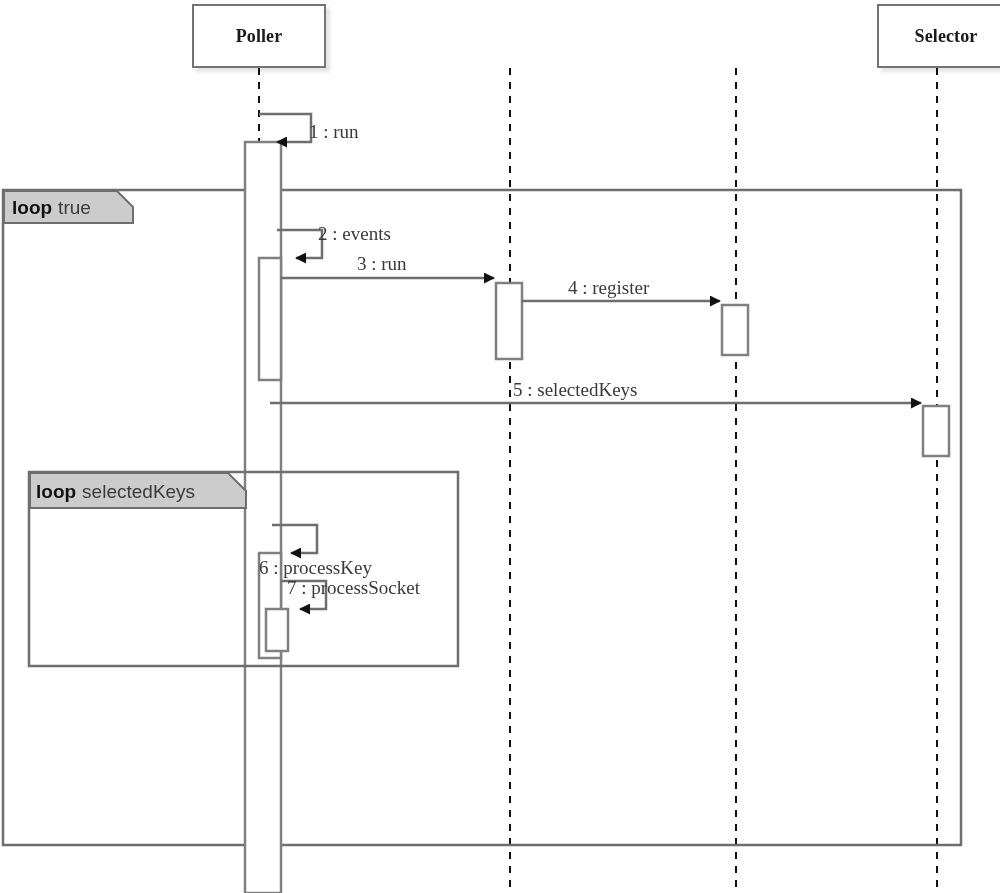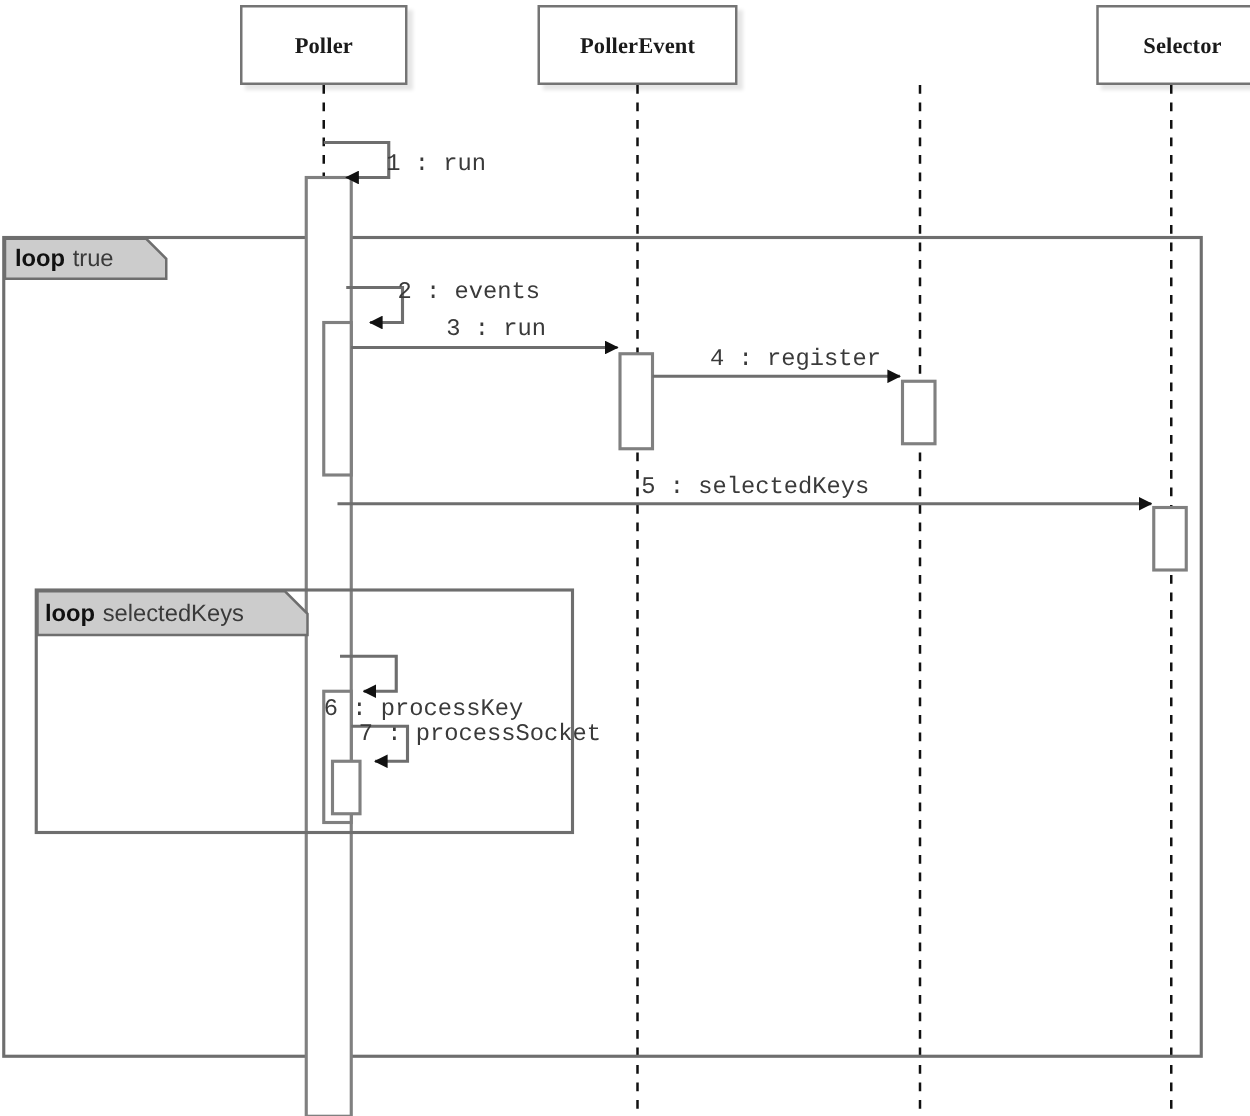--- a/index.html
+++ b/index.html
@@ -36,21 +36,21 @@
   .lifeline-label {
     font-family: Liberation Serif, serif;
     font-size: 18px;
     font-weight: bold;
     color: #1a1a1a;
     white-space: nowrap;
     letter-spacing: 0.1px;
   }
   .msg-label {
     position: absolute;
-    font-family: Liberation Mono, monospace;
+    font-family: Liberation Serif, serif;
     font-size: 19px;
     color: #3a3a3a;
     white-space: nowrap;
     line-height: 1;
   }
   .frag-label {
     position: absolute;
     font-family: "Liberation Sans", sans-serif;
     font-size: 19px;
     color: #2b2b2b;
@@ -146,23 +146,20 @@
     </g>
     <g>
       <path d="M 30 473 L 228 473 L 246 491 L 246 508 L 30 508 Z" fill="#cccccc" stroke="#6e6e6e" stroke-width="2"></path>
     </g>
   </svg>
 
   <div class="lifeline-box" style="left:192px; top:4px; width:134px; height:64px;">
     <span class="lifeline-label">Poller</span>
   </div>
 
-  <div class="lifeline-box" style="left:430px; top:4px; width:160px; height:64px;">
-    <span class="lifeline-label">PollerEvent</span>
-  </div>
 
 
   <div class="lifeline-box" style="left:877px; top:4px; width:138px; height:64px;">
     <span class="lifeline-label">Selector</span>
   </div>
 
   <div class="msg-label" style="left:309px; top:122px;">1 : run</div>
 
   <div class="msg-label" style="left:318px; top:224px;">2 : events</div>
 

